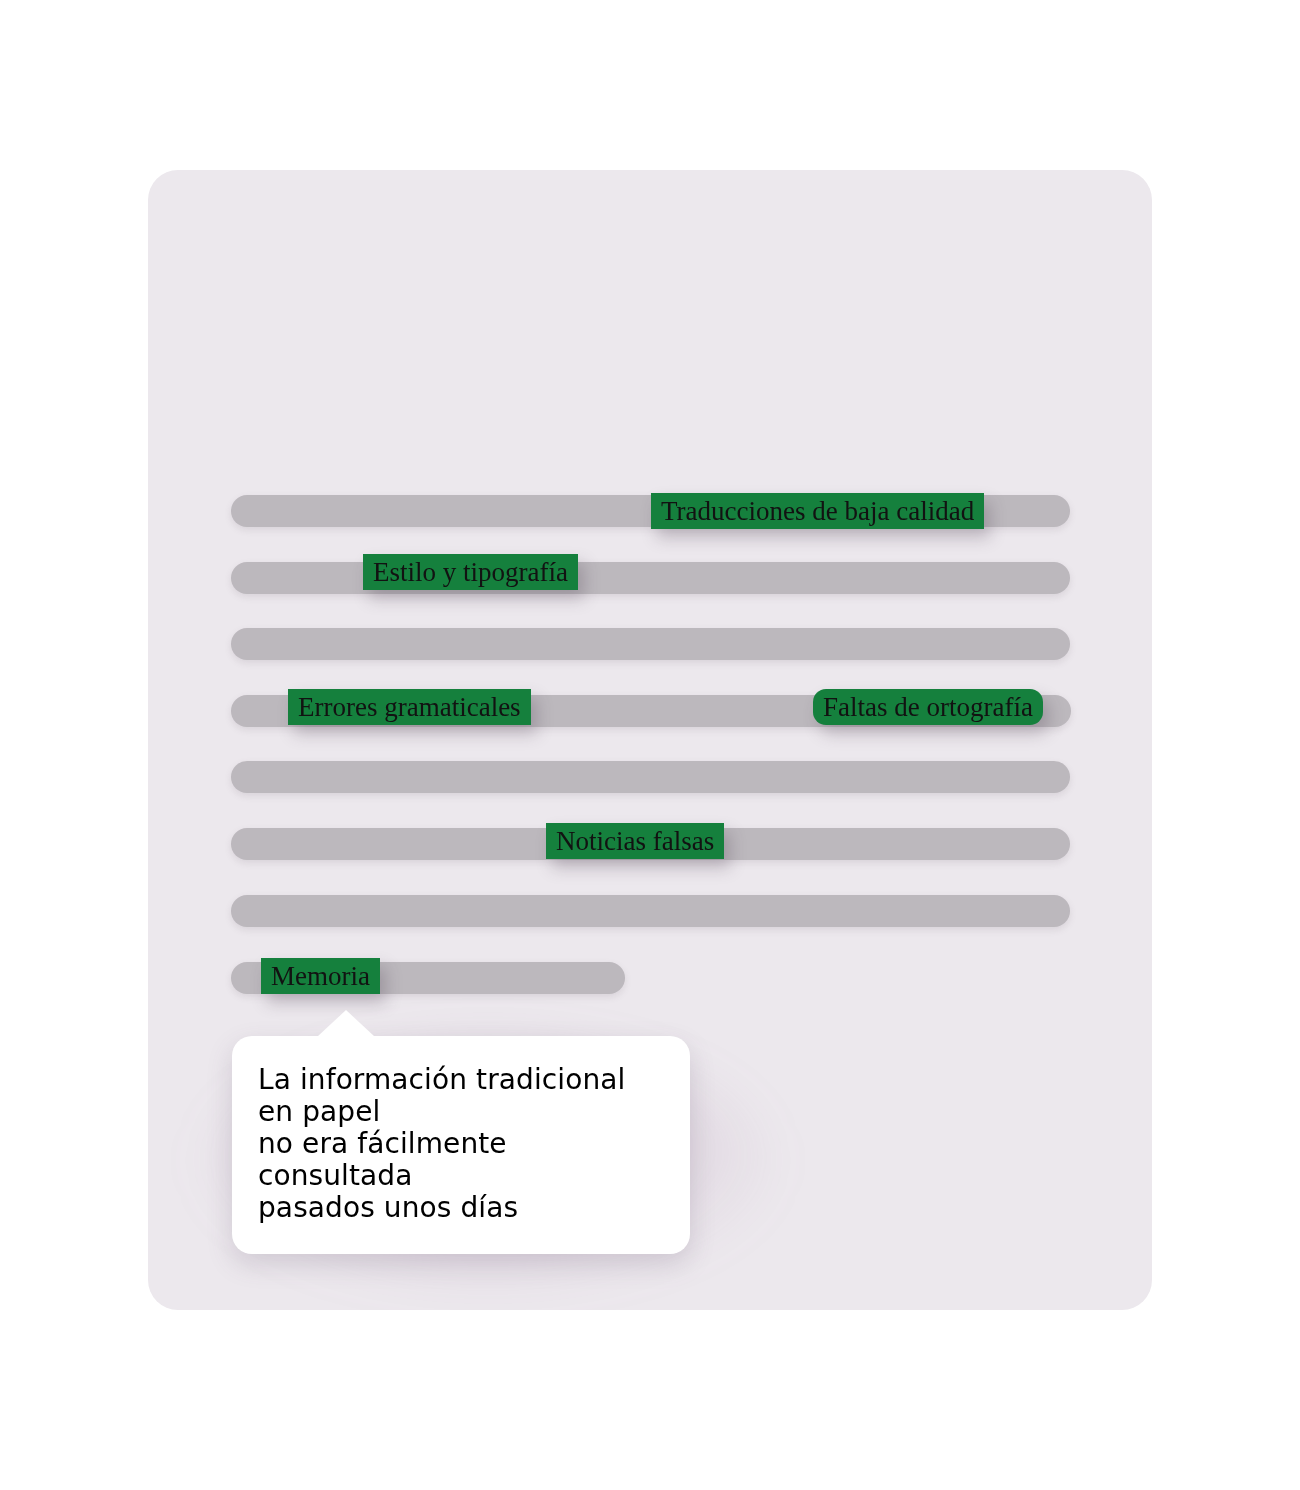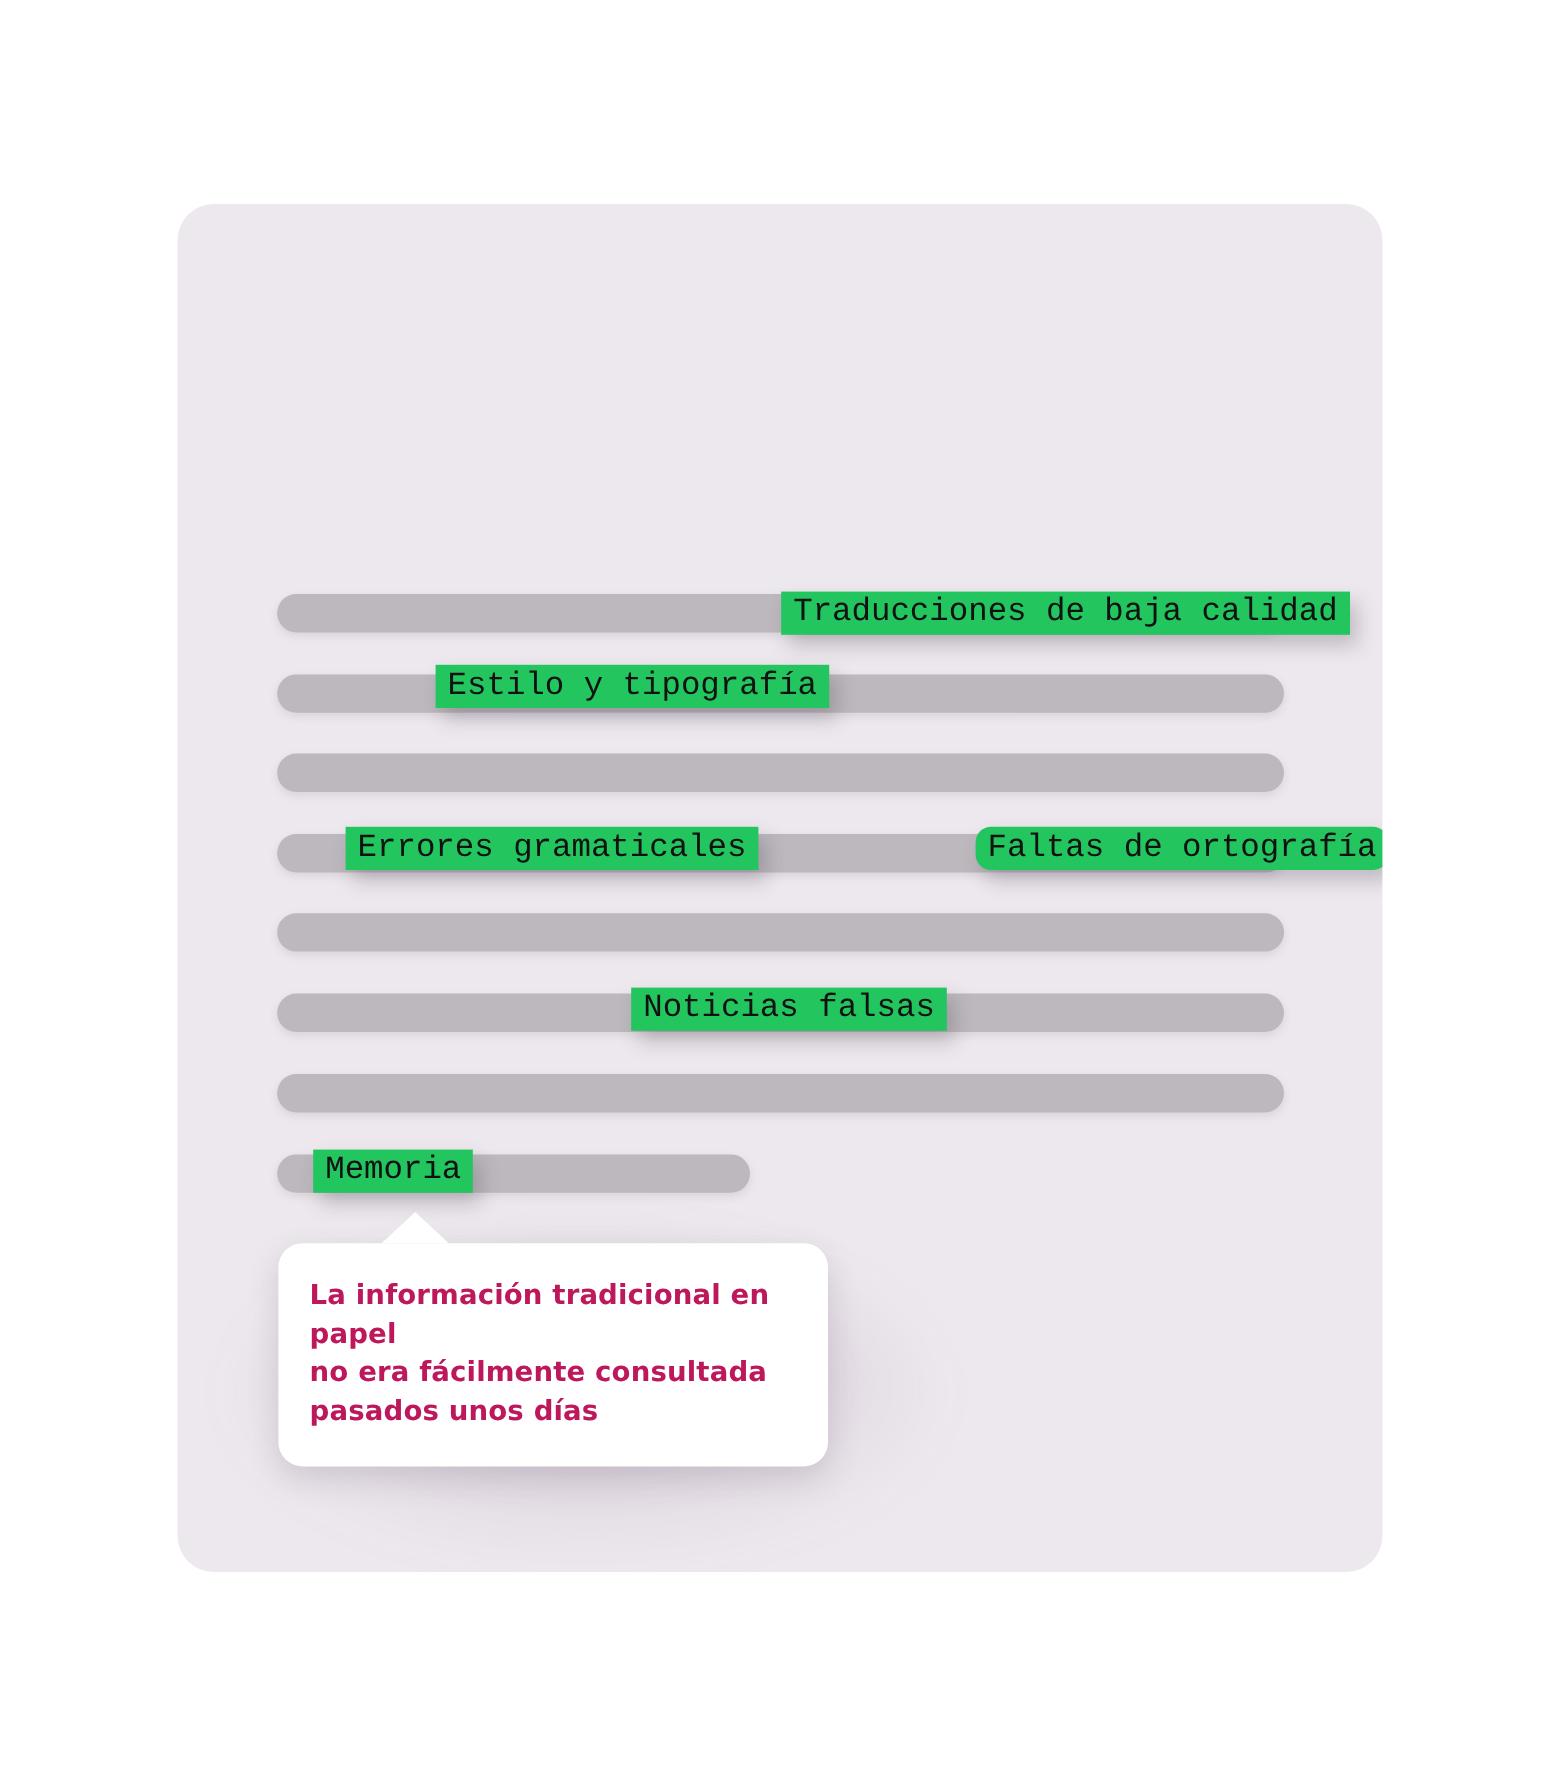--- a/index.html
+++ b/index.html
@@ -63,23 +63,23 @@
     left: 83px;               
     height: 32px;
     background: #bcb8bd;
     border-radius: 16px;
     box-shadow: 0 3px 7px rgba(90,75,95,0.13);
   }
 
   
   .label {
     position: absolute;
-    background: #22c55e;
+    background: #15803d;
     color: #121212;
-    font-family: Liberation Mono, monospace;
+    font-family: Liberation Serif, serif;
     font-size: 27px;
     line-height: 36px;
     height: 36px;
     padding: 0 10px;
     white-space: nowrap;
     box-shadow: 6px 9px 16px rgba(70,55,75,0.26);
     box-sizing: border-box;
   }
 
   
@@ -99,27 +99,26 @@
     left: 86px;
     top: -26px;
     width: 0;
     height: 0;
     border-left: 28px solid transparent;
     border-right: 28px solid transparent;
     border-bottom: 26px solid #ffffff;
   }
   .tooltip-text {
     position: relative;
-    color: #be185d;
+    color: #000000;
     font-family: "DejaVu Sans", "Liberation Sans", sans-serif;
-    font-size: 23px;
+    font-size: 28px;
     line-height: 32px;
     letter-spacing: 0.1px;
     white-space: pre-line;
-    font-weight: bold;
   }
 </style>
 </head>
 <body>
 
 <div id="stage">
 
   <div class="card">
 
     <div class="glow"></div>
@@ -136,21 +135,21 @@
     </div>
 
     <div class="label" style="left:503px; top:323px;">Traducciones de baja calidad</div>
 
     <div class="label" style="left:215px; top:384px;">Estilo y tipografía</div>
 
     <div class="label" style="left:140px; top:519px;">Errores gramaticales</div>
 
     <div class="label" style="left:665px; top:519px;border-radius:13px;">Faltas de ortografía</div>
 
-    <div class="label" style="left:378px; top:653px;">Noticias falsas</div>
+    <div class="label" style="left:398px; top:653px;">Noticias falsas</div>
 
     <div class="label" style="left:113px; top:788px;text-align:center;">Memoria</div>
 
     <div class="tooltip">
       <div class="tooltip-arrow"></div>
       <div class="tooltip-text">La información tradicional en papel
 no era fácilmente consultada
 pasados unos días</div>
     </div>
 

